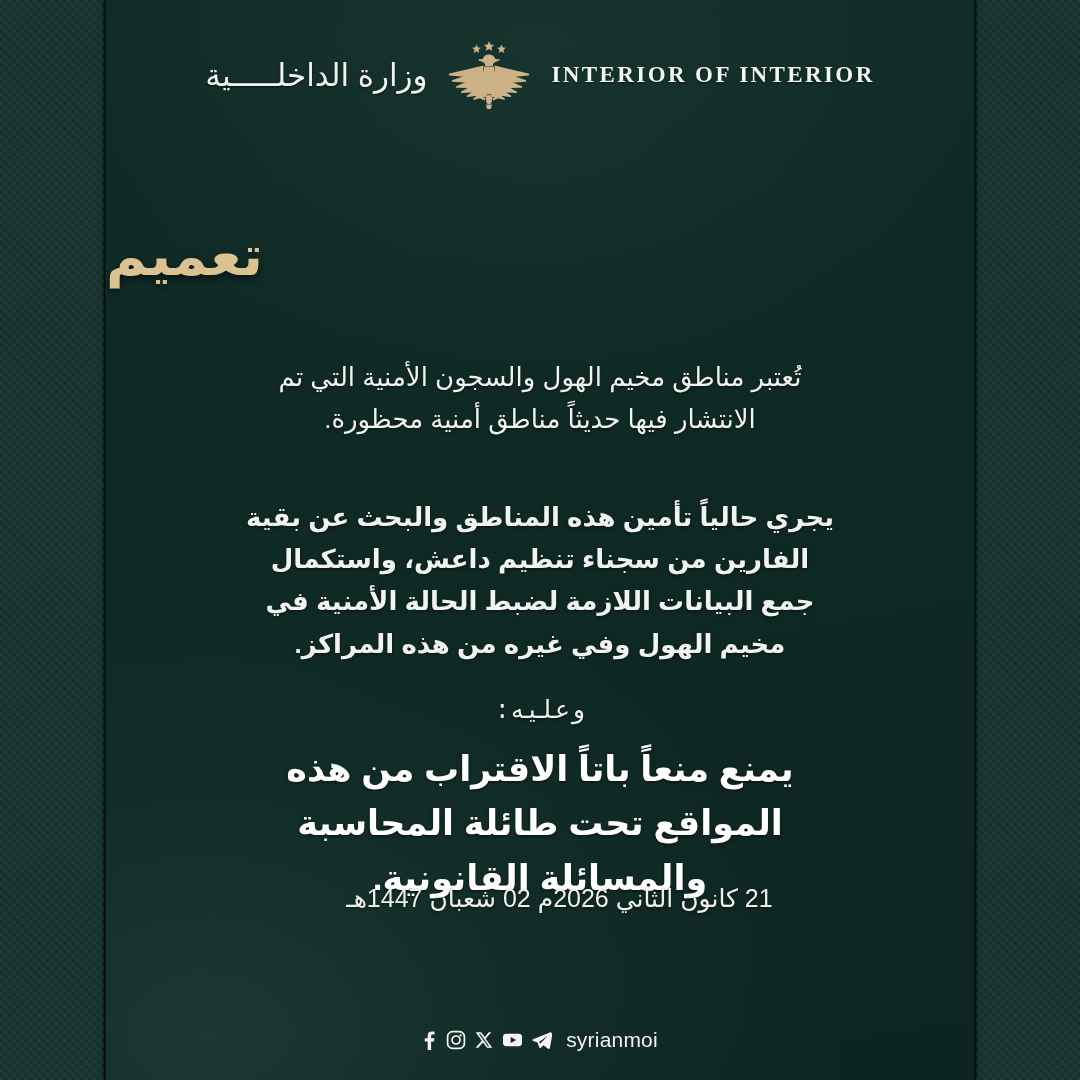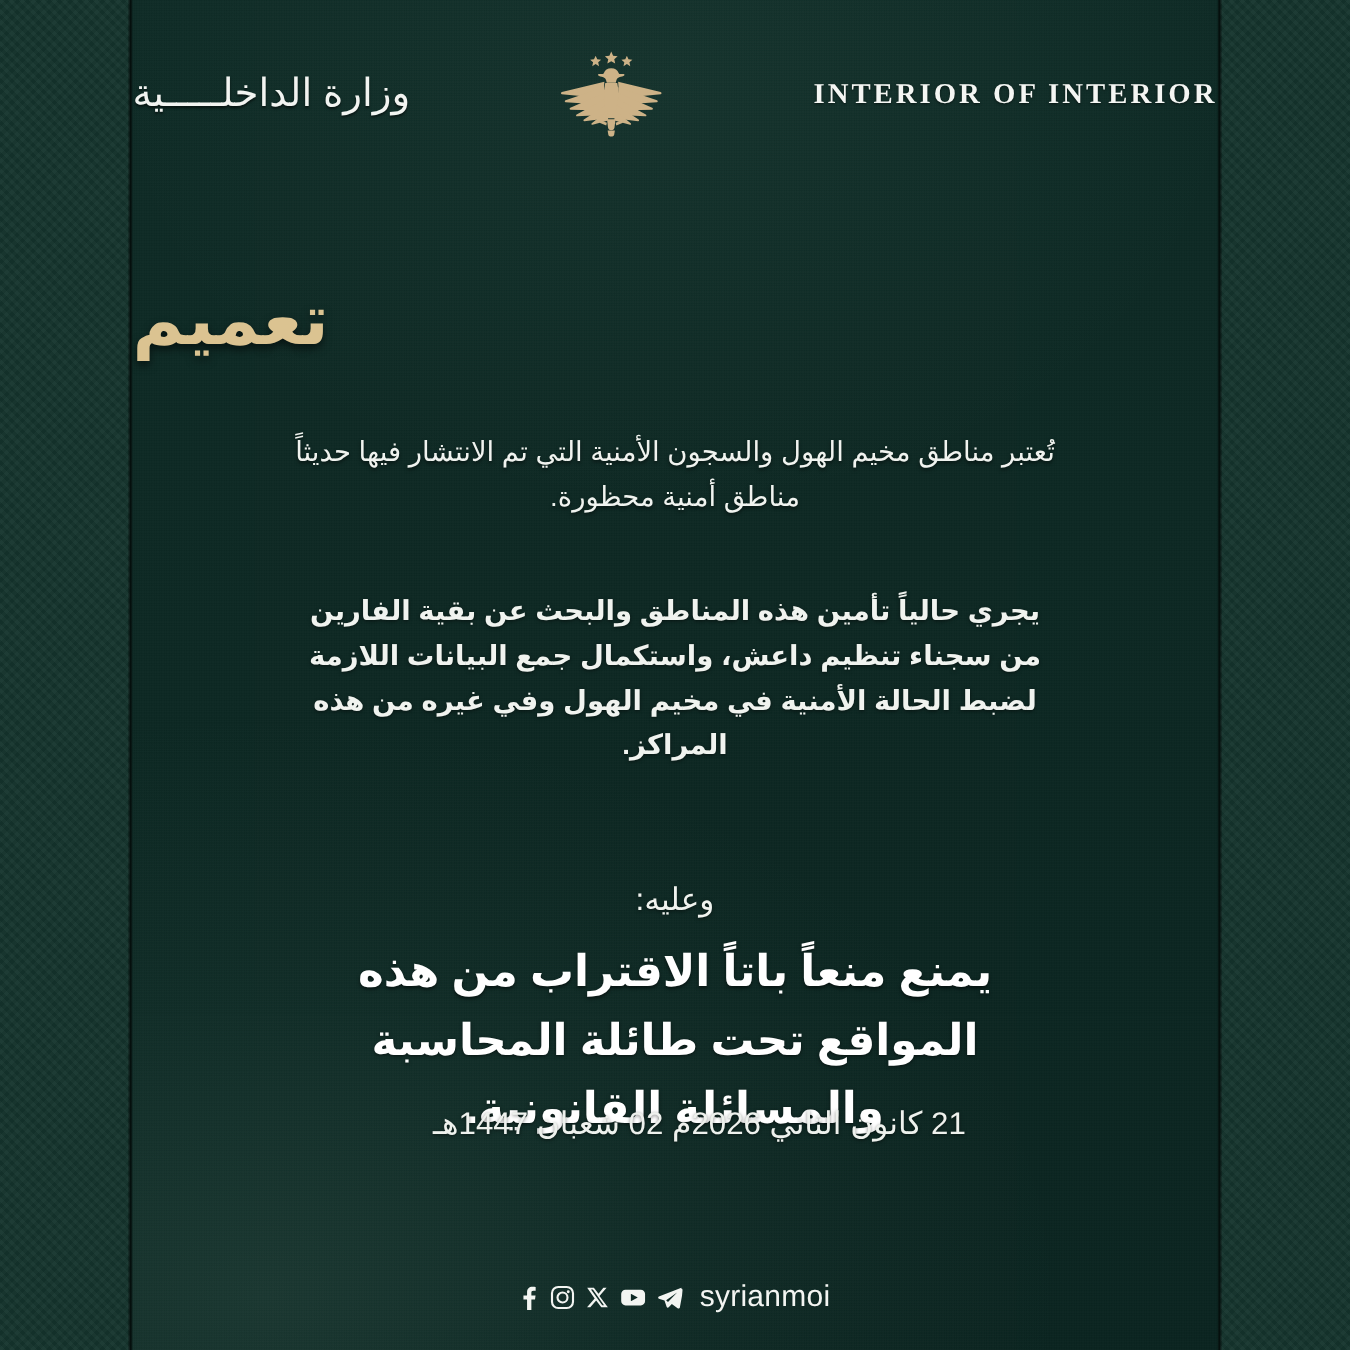--- a/index.html
+++ b/index.html
@@ -94,21 +94,21 @@
 
   
   .header {
     position: absolute;
     top: 40px;
     left: 0;
     right: 0;
     display: flex;
     flex-direction: row-reverse;
     align-items: center;
-    justify-content: space-between;
+    justify-content: center;
     gap: 16px;
   }
   .ministry-ar {
     color: #f2f4f1;
     font-size: 31px;
     font-weight: 400;
     letter-spacing: 0.5px;
     white-space: nowrap;
     text-shadow: 0 1px 2px rgba(0,0,0,0.55);
     direction: rtl;
@@ -150,34 +150,35 @@
   .body-wrap {
     position: absolute;
     top: 340px;
     left: 120px;
     right: 120px;
     text-align: center;
     direction: rtl;
   }
   .para {
     color: #f0f3ef;
-    font-size: 22px;
+    font-size: 26px;
     line-height: 1.62;
     font-weight: 400;
-    margin: 4px;
+    margin: 16px;
     text-shadow: 0 1px 3px rgba(0,0,0,0.5);
   }
   .para.second { margin-top: 56px; font-weight: bold; }
 
   .accordingly {
-    margin-top: 88px;
+    margin-top: 28px;
     color: #f0f3ef;
     font-size: 25px;
     line-height: 1.5;
     text-shadow: 0 1px 3px rgba(0,0,0,0.5);
+    font-family: Liberation Mono, monospace;
   }
   .warning {
     margin-top: 12px;
     color: #ffffff;
     font-size: 35px;
     font-weight: 700;
     line-height: 1.55;
     letter-spacing: 0.2px;
     text-shadow: 0 1px 3px rgba(0,0,0,0.55);
   }
@@ -205,21 +206,21 @@
     display: flex;
     flex-direction: row;
     align-items: center;
     justify-content: center;
     gap: 9px;
     direction: ltr;
   }
   .footer svg { display: block; }
   .handle {
     color: #f3f5f2;
-    font-size: 24px;
+    font-size: 21px;
     letter-spacing: 0.2px;
     margin-left: 5px;
     direction: ltr;
   }
 </style>
 </head>
 <body>
 
 <div class="canvas">
 

